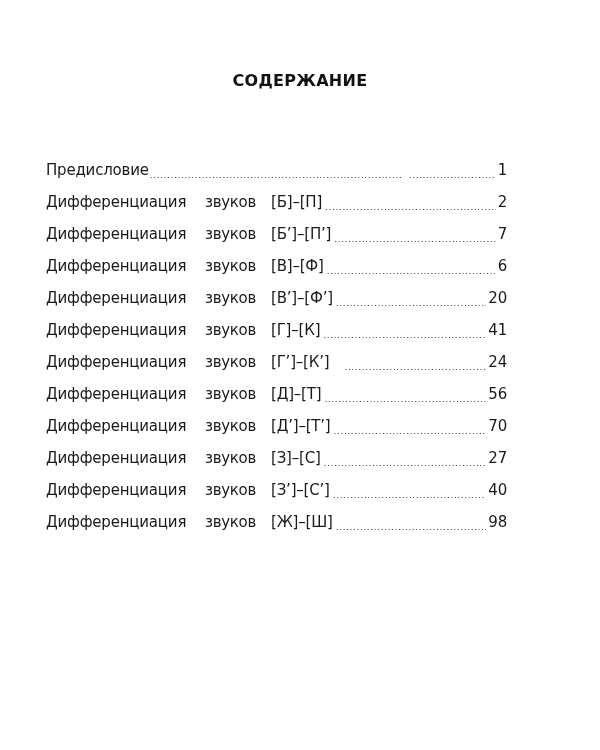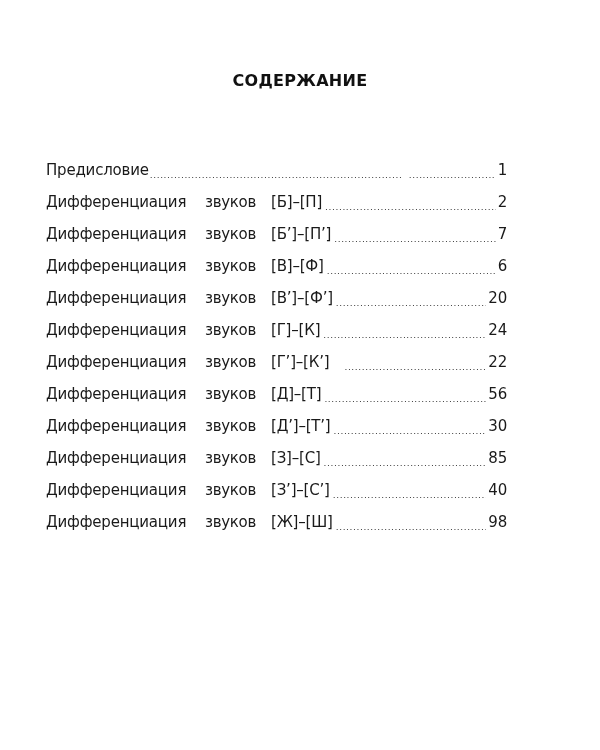--- a/index.html
+++ b/index.html
@@ -167,54 +167,54 @@
       <span class="sound">[В’]–[Ф’]</span>
       <span class="leader"></span>
       <span class="page-num">20</span>
     </div>
 
     <div class="toc-row">
       <span class="word1">Дифференциация</span>
       <span class="word2">звуков</span>
       <span class="sound">[Г]–[К]</span>
       <span class="leader"></span>
-      <span class="page-num">24</span>
+      <span class="page-num">41</span>
     </div>
 
     <div class="toc-row">
       <span class="word1">Дифференциация</span>
       <span class="word2">звуков</span>
       <span class="sound">[Г’]–[К’]</span>
       <span class="gap"></span>
       <span class="leader"></span>
-      <span class="page-num">22</span>
+      <span class="page-num">24</span>
     </div>
 
     <div class="toc-row">
       <span class="word1">Дифференциация</span>
       <span class="word2">звуков</span>
       <span class="sound">[Д]–[Т]</span>
       <span class="leader"></span>
       <span class="page-num">56</span>
     </div>
 
     <div class="toc-row">
       <span class="word1">Дифференциация</span>
       <span class="word2">звуков</span>
       <span class="sound">[Д’]–[Т’]</span>
       <span class="leader"></span>
-      <span class="page-num">30</span>
+      <span class="page-num">70</span>
     </div>
 
     <div class="toc-row">
       <span class="word1">Дифференциация</span>
       <span class="word2">звуков</span>
       <span class="sound">[З]–[С]</span>
       <span class="leader"></span>
-      <span class="page-num">85</span>
+      <span class="page-num">27</span>
     </div>
 
     <div class="toc-row">
       <span class="word1">Дифференциация</span>
       <span class="word2">звуков</span>
       <span class="sound">[З’]–[С’]</span>
       <span class="leader"></span>
       <span class="page-num">40</span>
     </div>
 

